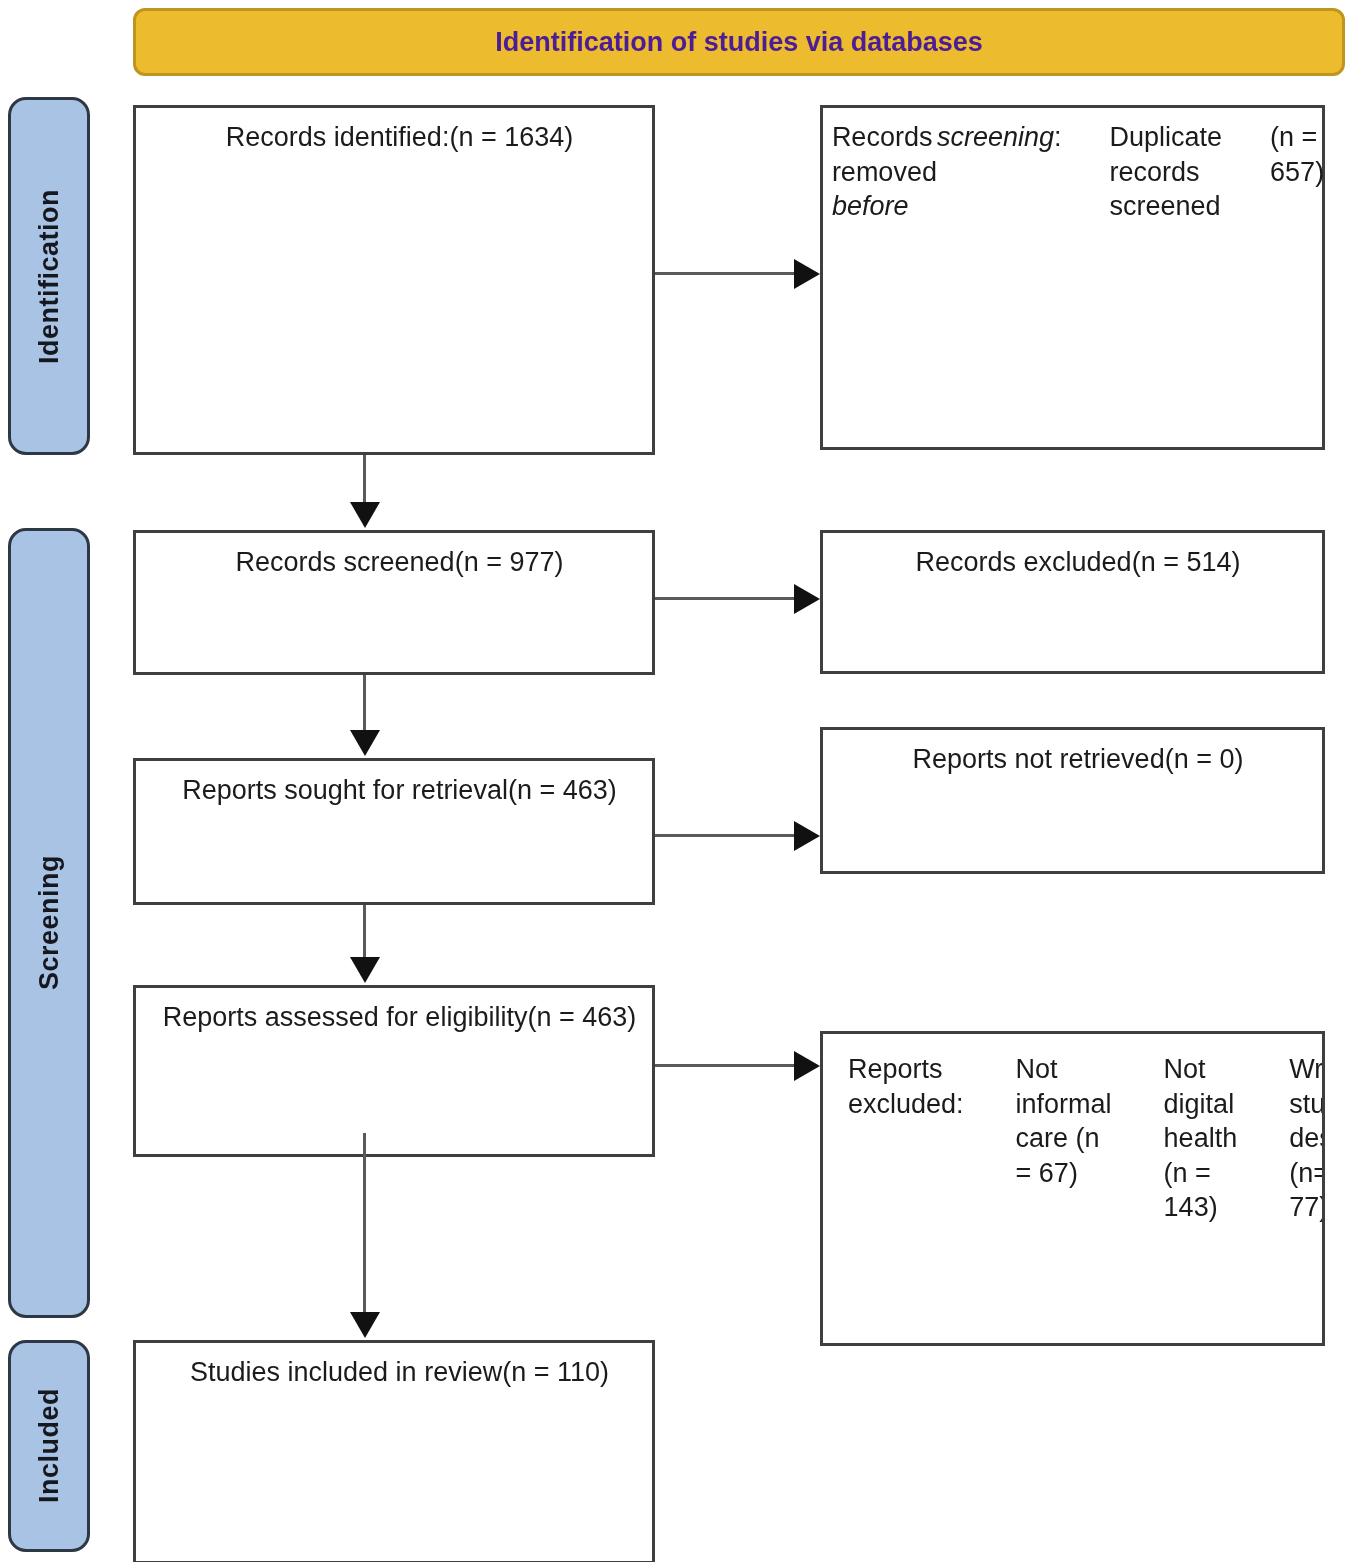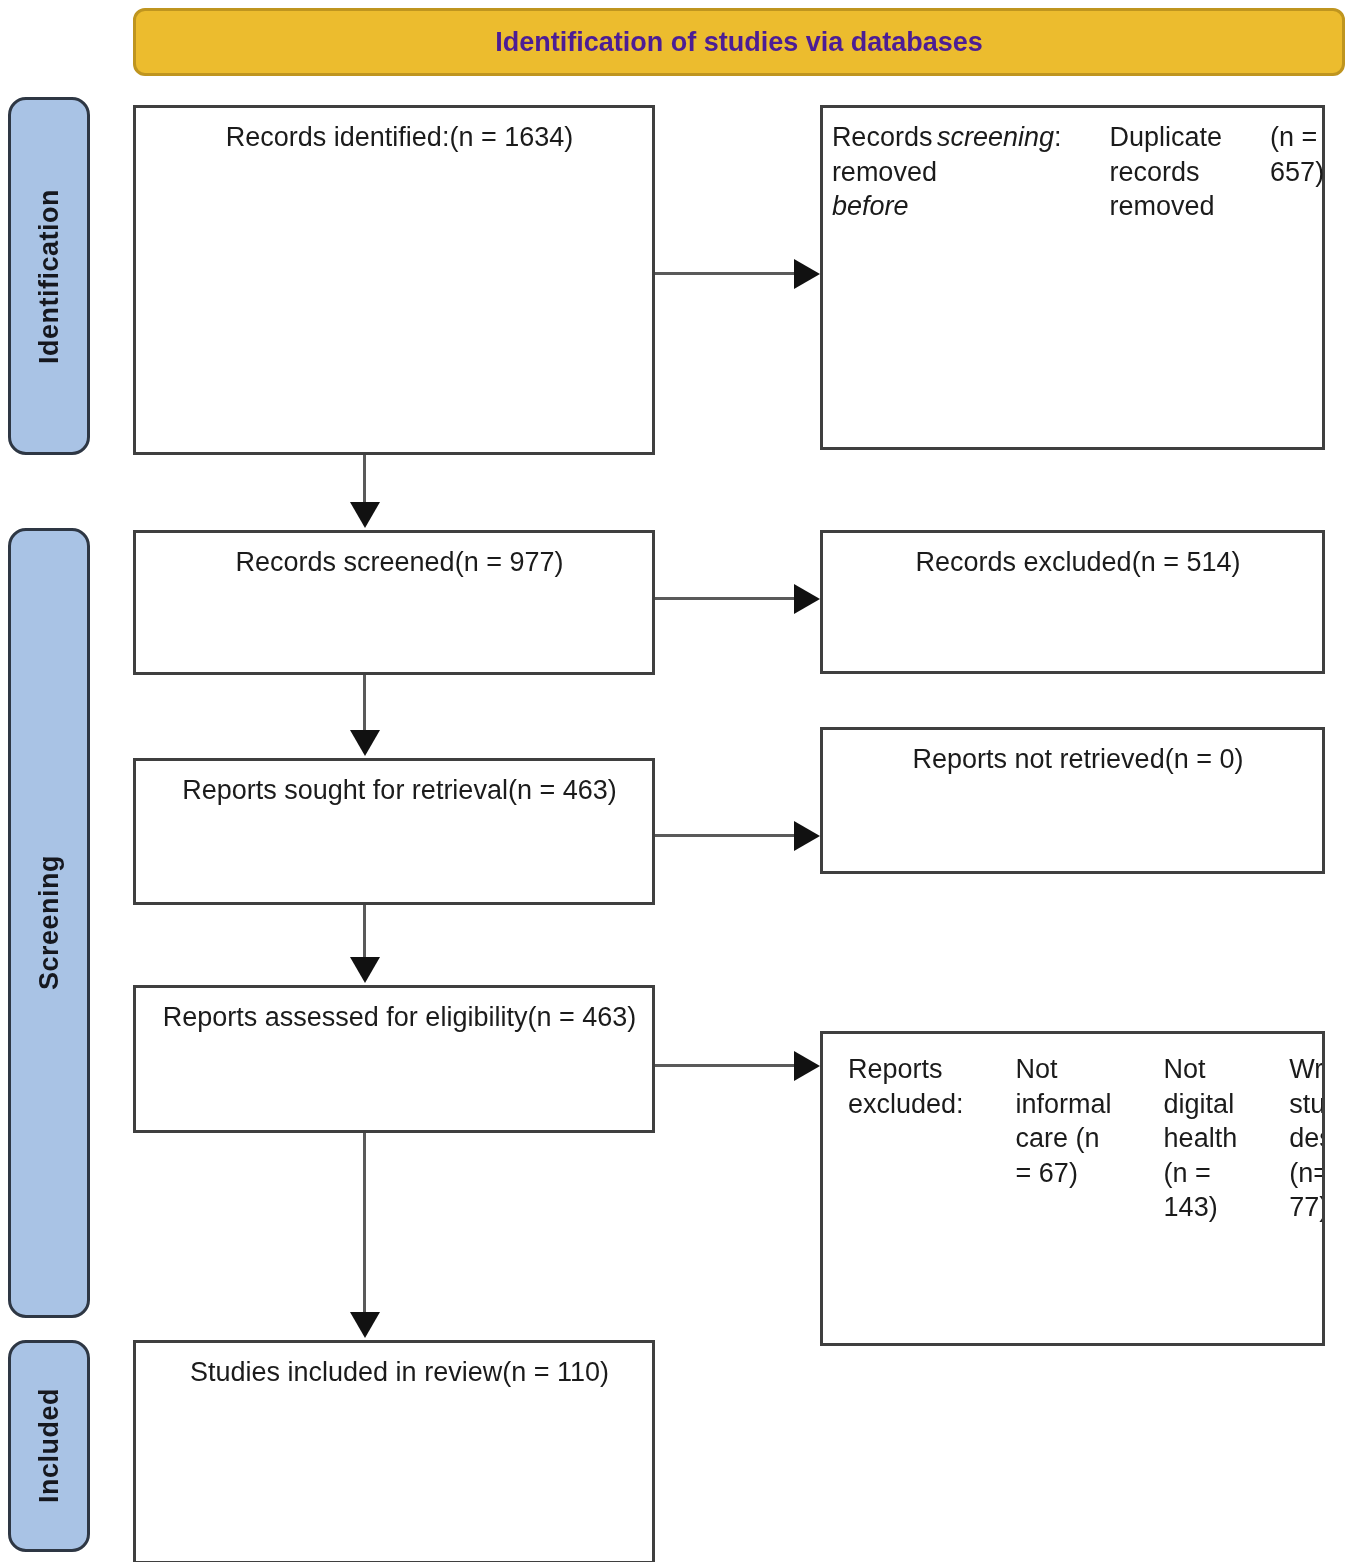--- a/index.html
+++ b/index.html
@@ -44,21 +44,21 @@
     padding:12px 14px 12px 25px;
   }
   .fbox.top-align{justify-content:flex-start;padding-top:18px;margin-top:44px;}
 
   .col-left{left:133px;width:522px;}
   .col-right{left:820px;width:505px;}
 
   .box-b1{top:105px;height:350px;}
   .box-b2{top:530px;height:145px;}
   .box-b3{top:758px;height:147px;}
-  .box-b4{top:985px;height:148px;}
+  .box-b4{top:985px;height:172px;}
   .box-b5{top:1340px;height:224px;}
 
   .box-r1{top:105px;height:345px;}
   .box-r2{top:530px;height:144px;}
   .box-r3{top:727px;height:147px;}
   .box-r4{top:987px;height:315px;overflow:hidden;}
 
   .indent{padding-left:48px;}
   .reason{padding-left:52px;max-width:352px;}
   .em{font-style:italic;}
@@ -92,21 +92,21 @@
   </div>
 
   <div class="fbox col-left box-b1">
     <div>Records identified:</div>
     <div>(n = 1634)</div>
   </div>
 
   <div class="fbox col-right box-r1">
     <div><span>Records removed </span><span class="em">before</span></div>
     <div><span class="em">screening</span><span>:</span></div>
-    <div class="indent">Duplicate records removed</div>
+    <div class="indent">Duplicate records screened</div>
     <div class="indent">(n = 657)</div>
   </div>
 
   <div class="fbox col-left box-b2">
     <div>Records screened</div>
     <div>(n = 977)</div>
   </div>
 
   <div class="fbox col-right box-r2">
     <div>Records excluded</div>

